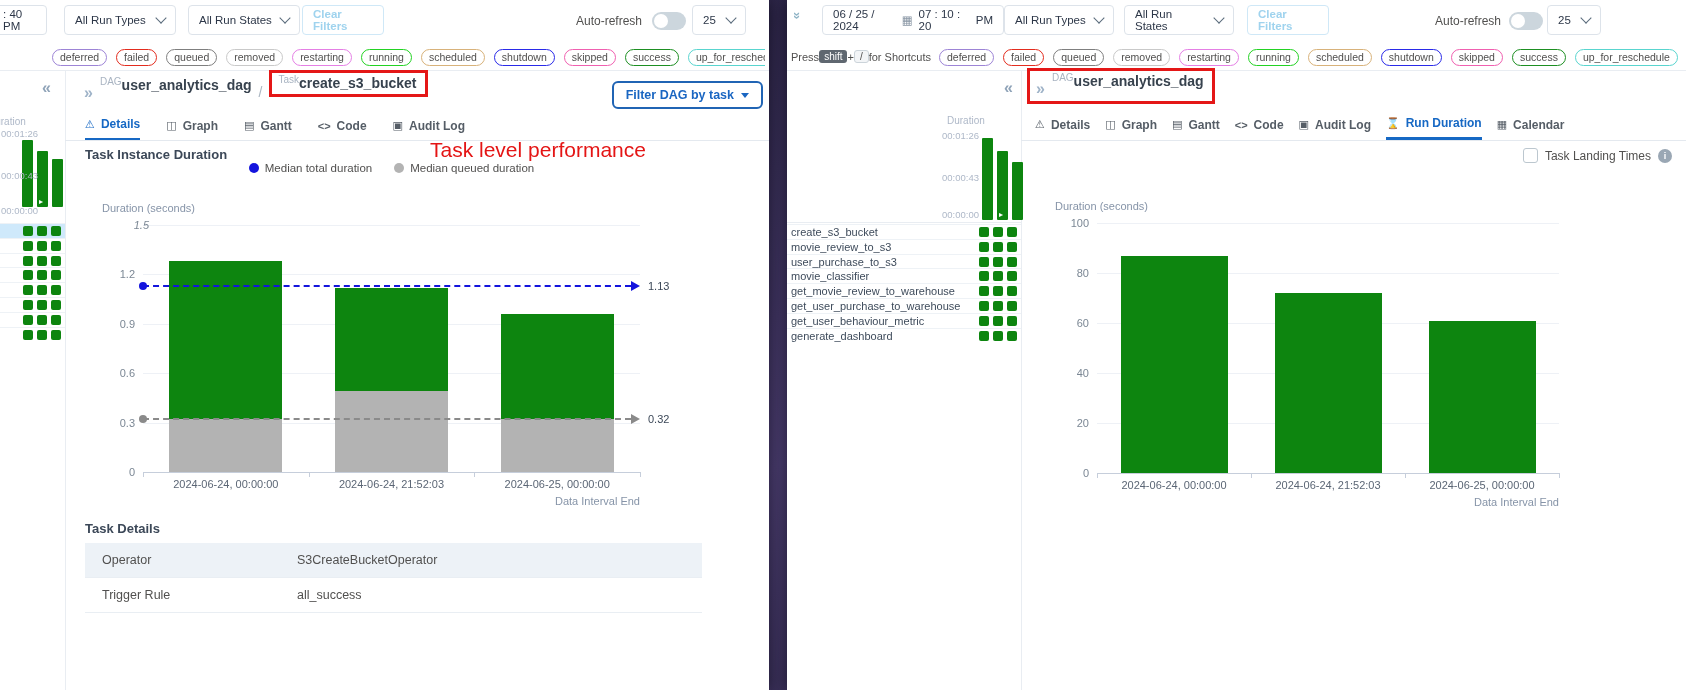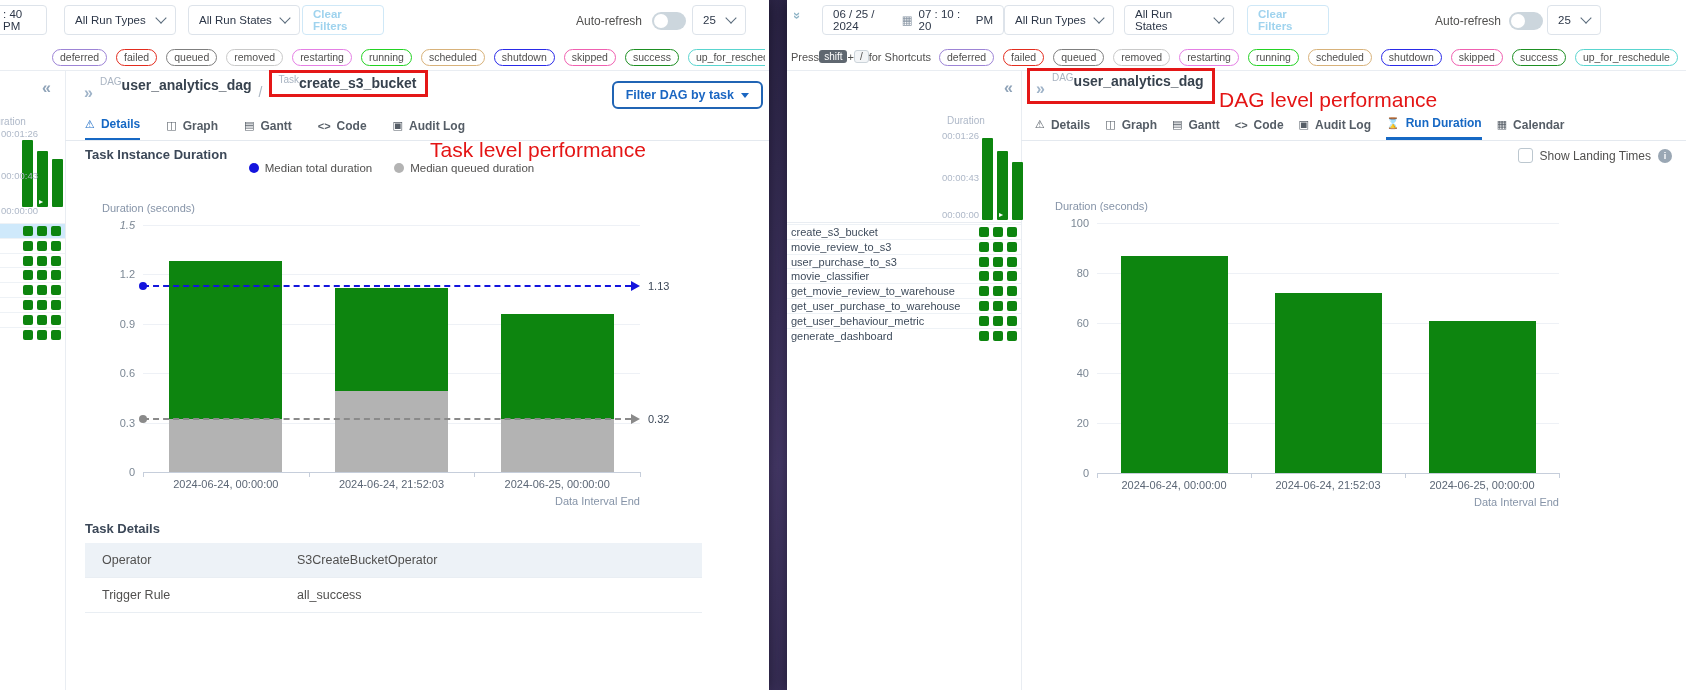--- a/index.html
+++ b/index.html
@@ -263,21 +263,21 @@
         <div class="ytick" style="left: 95px; top: 466px;">0</div>
         <div class="gline" style="left: 143px; width: 497px; top: 422.602px;"></div>
         <div class="ytick" style="left: 95px; top: 416.602px;">0.3</div>
         <div class="gline" style="left: 143px; width: 497px; top: 373.204px;"></div>
         <div class="ytick" style="left: 95px; top: 367.204px;">0.6</div>
         <div class="gline" style="left: 143px; width: 497px; top: 323.806px;"></div>
         <div class="ytick" style="left: 95px; top: 317.806px;">0.9</div>
         <div class="gline" style="left: 143px; width: 497px; top: 274.408px;"></div>
         <div class="ytick" style="left: 95px; top: 268.408px;">1.2</div>
         <div class="gline" style="left: 143px; width: 497px; top: 225.01px;"></div>
-        <div class="ytick" style="left: 95px; top: 219.01px; font-style: italic;">1.5</div>
+        <div class="ytick" style="left: 109px; top: 219.01px; font-style: italic;">1.5</div>
         <div class="xtickmark" style="left: 143px; top: 472px;"></div>
         <div class="xtickmark" style="left: 308.67px; top: 472px;"></div>
         <div class="xtickmark" style="left: 474.34px; top: 472px;"></div>
         <div class="xtickmark" style="left: 640.01px; top: 472px;"></div>
         <div class="bar" style="left: 169.335px; width: 113px; top: 419.309px; height: 52.6912px; background: rgb(179, 179, 179);"></div>
         <div class="bar" style="left: 169.335px; width: 113px; top: 261.235px; height: 158.074px; background: rgb(13, 133, 15);"></div>
         <div class="xlab" style="left: 143px; width: 165.67px; top: 478px;">2024-06-24, 00:00:00</div>
         <div class="bar" style="left: 335.005px; width: 113px; top: 391.317px; height: 80.6834px; background: rgb(179, 179, 179);"></div>
         <div class="bar" style="left: 335.005px; width: 113px; top: 287.581px; height: 103.736px; background: rgb(13, 133, 15);"></div>
         <div class="xlab" style="left: 308.67px; width: 165.67px; top: 478px;">2024-06-24, 21:52:03</div>
@@ -440,21 +440,20 @@
 
     <div class="header" style="left:240px;top:74px">
       <span class="redbox">
         <span class="expand">»</span>
         <span class="crumb">
           <span class="crumbcap">DAG</span>
           <span class="crumbname">user_analytics_dag</span>
         </span>
       </span>
     </div>
-    <div class="annotation" style="left:432px;top:88px">DAG level performance</div>
 
     <div class="tabs" id="tabs-right" style="left:248px;top:116px;gap:15px">
         <div class="tab">
           <span class="ticon">⚠</span>
           <span>Details</span>
         </div>
         <div class="tab">
           <span class="ticon">◫</span>
           <span>Graph</span>
         </div>
@@ -476,21 +475,21 @@
         </div>
         <div class="tab">
           <span class="ticon">▦</span>
           <span>Calendar</span>
         </div>
       </div>
     <div class="tabline" style="top:140px;left:234px;right:0"></div>
 
     <div class="checkrow" style="right:14px;top:148px">
       <span class="checkbox"></span>
-      <span>Show Landing Times</span>
+      <span>Task Landing Times</span>
       <span class="info">i</span>
     </div>
 
     <div class="ylab" style="left:268px;top:200px">Duration (seconds)</div>
     <div id="chart-right" style="position:absolute;inset:0;pointer-events:none">
         <div class="baseline" style="left: 310px; width: 462px; top: 473px;"></div>
         <div class="ytick" style="left: 262px; top: 467px;">0</div>
         <div class="gline" style="left: 310px; width: 462px; top: 423px;"></div>
         <div class="ytick" style="left: 262px; top: 417px;">20</div>
         <div class="gline" style="left: 310px; width: 462px; top: 373px;"></div>

